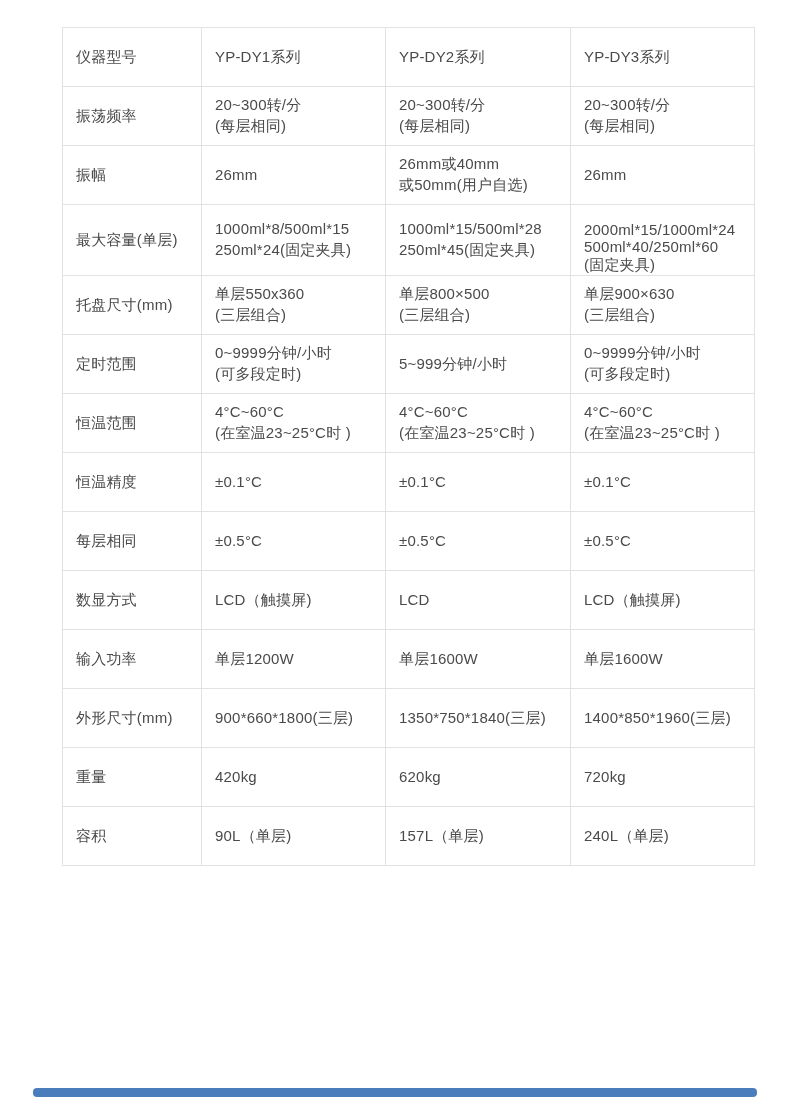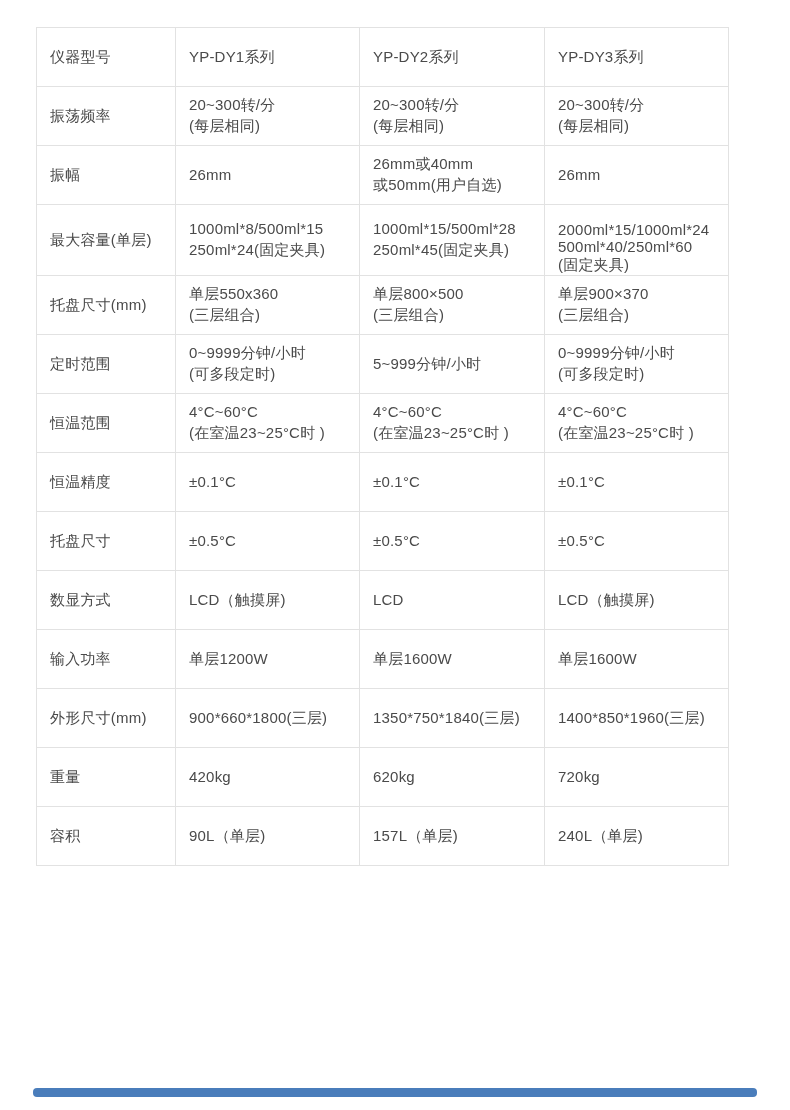--- a/index.html
+++ b/index.html
@@ -9,21 +9,21 @@
   body {
     width: 790px;
     height: 1110px;
     background: var(--page-bg, #ffffff);
     font-family: "Liberation Sans", "DejaVu Sans", sans-serif;
     overflow: hidden;
     position: relative;
   }
   .spec-table {
     position: absolute;
-    left: 36px;
+    left: 62px;
     top: 27px;
     width: 692px;
     border-collapse: collapse;
     table-layout: fixed;
   }
   .spec-table col.col-label  { width: 139px; }
   .spec-table col.col-dy1    { width: 184px; }
   .spec-table col.col-dy2    { width: 185px; }
   .spec-table col.col-dy3    { width: 184px; }
   .spec-table td {
@@ -97,21 +97,21 @@
         <td class="dense">2000ml*15/1000ml*24
 500ml*40/250ml*60
 (固定夹具)</td>
       </tr>
       <tr>
         <td>托盘尺寸(mm)</td>
         <td>单层550x360
 (三层组合)</td>
         <td>单层800×500
 (三层组合)</td>
-        <td>单层900×370
+        <td>单层900×630
 (三层组合)</td>
       </tr>
       <tr>
         <td>定时范围</td>
         <td>0~9999分钟/小时
 (可多段定时)</td>
         <td>5~999分钟/小时</td>
         <td>0~9999分钟/小时
 (可多段定时)</td>
       </tr>
@@ -124,21 +124,21 @@
         <td>4°C~60°C
 (在室温23~25°C时 )</td>
       </tr>
       <tr>
         <td>恒温精度</td>
         <td>±0.1°C</td>
         <td>±0.1°C</td>
         <td>±0.1°C</td>
       </tr>
       <tr>
-        <td>托盘尺寸</td>
+        <td>每层相同</td>
         <td>±0.5°C</td>
         <td>±0.5°C</td>
         <td>±0.5°C</td>
       </tr>
       <tr>
         <td>数显方式</td>
         <td>LCD（触摸屏)</td>
         <td>LCD</td>
         <td>LCD（触摸屏)</td>
       </tr>

